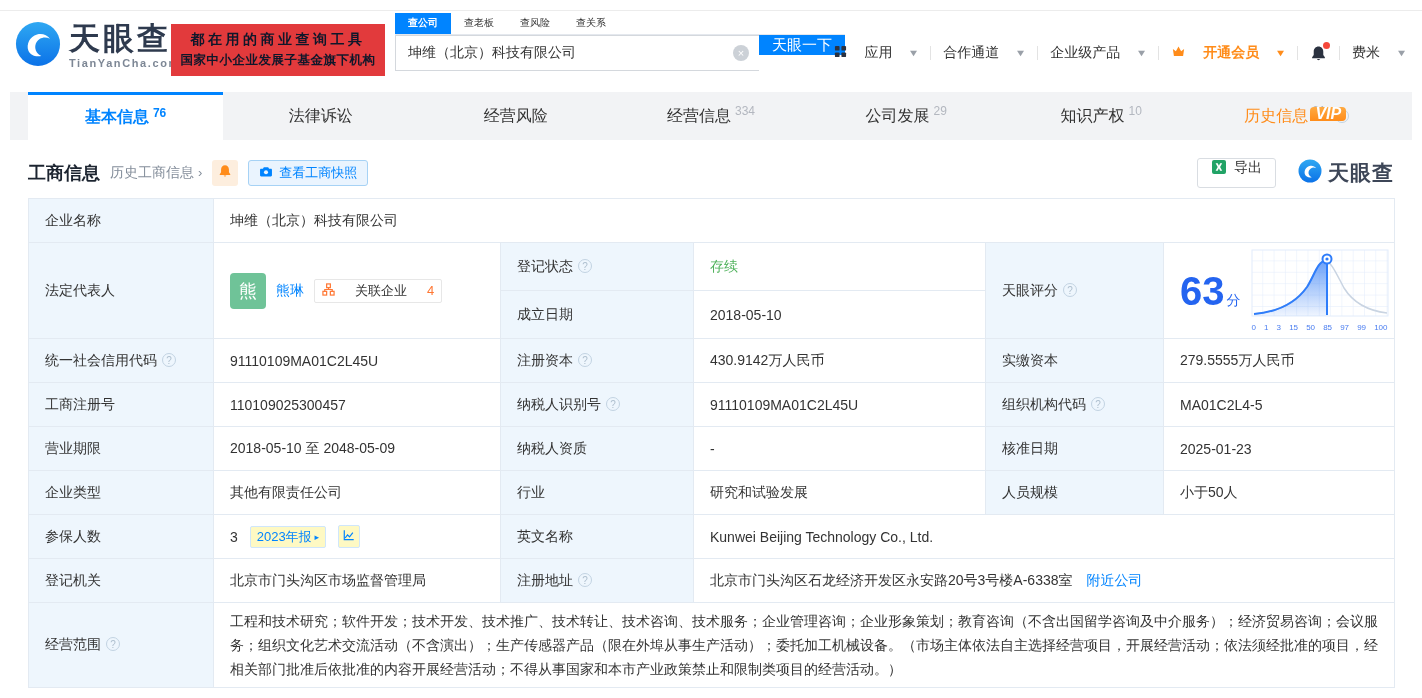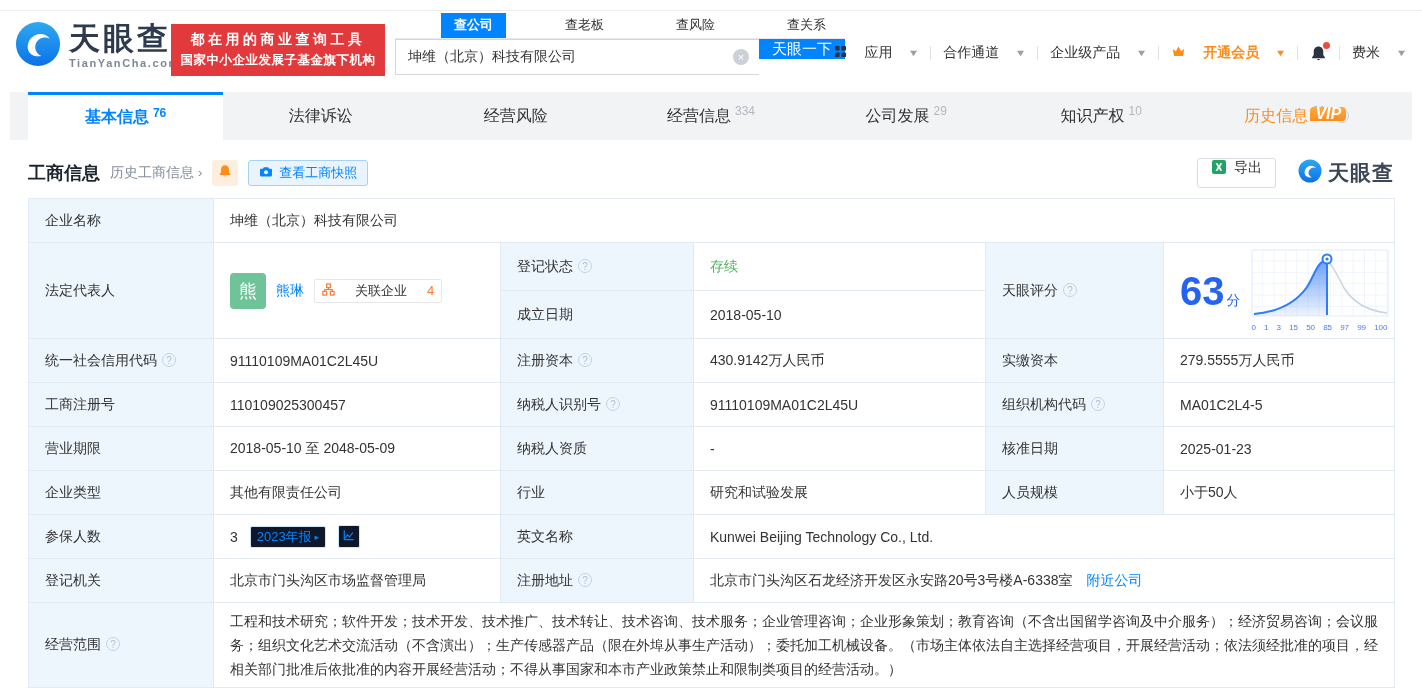--- a/index.html
+++ b/index.html
@@ -8,27 +8,27 @@
   a { text-decoration:none; cursor:pointer; }
   .link { color:#0084ff; }
 
   
   .header { position:relative; height:88px; background:#fff; }
   .topline { position:absolute; top:10px; left:0; right:0; height:1px; background:#ececec; }
   .logo { position:absolute; left:15px; top:21px; display:flex; align-items:center; gap:8px; }
   .logo-cn { font-size:31px; font-weight:bold; color:#2e3a4e; letter-spacing:3px; line-height:1; }
   .logo-en { font-size:11px; font-weight:bold; color:#7d8795; letter-spacing:1.6px; margin-top:3px; }
   .banner { position:absolute; left:171px; top:24px; width:214px; height:52px; background:#e23a3c;
-    color:#ffffff; display:flex; flex-direction:column; justify-content:center; align-items:center; gap:3px; }
+    color:#0f172a; display:flex; flex-direction:column; justify-content:center; align-items:center; gap:3px; }
   .banner-l1 { font-size:14px; font-weight:bold; letter-spacing:3.5px; }
   .banner-l2 { font-size:12.5px; font-weight:bold; letter-spacing:.5px; }
 
   .search { position:absolute; left:395px; top:13px; width:450px; }
   .s-tabs { display:flex; align-items:flex-end; border-bottom:1px solid #e4e8ee; }
-  .s-tab { font-size:13px; color:#333; padding:3px 13px 4px; cursor:pointer;margin-left:46px; }
+  .s-tab { font-size:10px; color:#333; padding:3px 13px 4px; cursor:pointer; }
   .s-tab.active { background:#0084ff; color:#fff; font-weight:bold; }
   .s-row { display:flex; margin-top:0; height:36px; }
   .s-box { position:relative; flex:1; }
   .s-box input { width:100%; height:36px; border:1px solid #d4d8dd; border-right:none; outline:none;
     padding:0 34px 0 12px; font-size:14px; color:#333; font-family:inherit; }
   .s-clear { position:absolute; right:10px; top:10px; width:16px; height:16px; border-radius:50%;
     background:#ccd1d7; color:#fff; font-size:11px; line-height:16px; text-align:center; cursor:pointer; }
   .s-btn { width:86px; height:20px; background:#0084ff; color:#fff; border:none; font-size:15px;
     cursor:pointer; font-family:inherit; }
 
@@ -85,21 +85,21 @@
   .rel-badge { display:inline-flex; align-items:center; gap:20px; border:1px solid #e7e7e7; border-radius:2px;
     padding:2px 7px; font-size:13px; cursor:pointer; background:#fff; }
   .rel-count { color:#ff7733; font-weight:normal; }
 
   .score-wrap { display:flex; align-items:center; gap:10px; }
   .score-num { color:#2464f0; font-weight:bold; font-size:40px; line-height:1; white-space:nowrap; }
   .score-unit { font-size:14px; font-weight:normal; margin-left:2px; }
   .mini-chart { width:140px; }
   .axis { display:flex; justify-content:space-between; font-size:8px; color:#4a7df0; margin-top:1px; padding:0 1px; }
 
-  .chip { display:inline-flex; align-items:center; gap:3px; background:#0f172a; border:1px solid #cfe6fb;
+  .chip { display:inline-flex; align-items:center; gap:3px; background:#fef9c3; border:1px solid #cfe6fb;
     border-radius:2px; color:#0084ff; font-size:13px; padding:1px 6px; margin-left:8px; cursor:pointer; vertical-align:1px; }
   .chip-arrow { font-size:9px; }
   .chip.icon-chip { padding:3px 4px; }
 
   td.scope-cell { line-height:24px; padding:11px 16px; height:auto; }
   .nearby { margin-left:10px; }
   tr.h45 td { height:45px; }
 </style>
 </head>
 <body>

